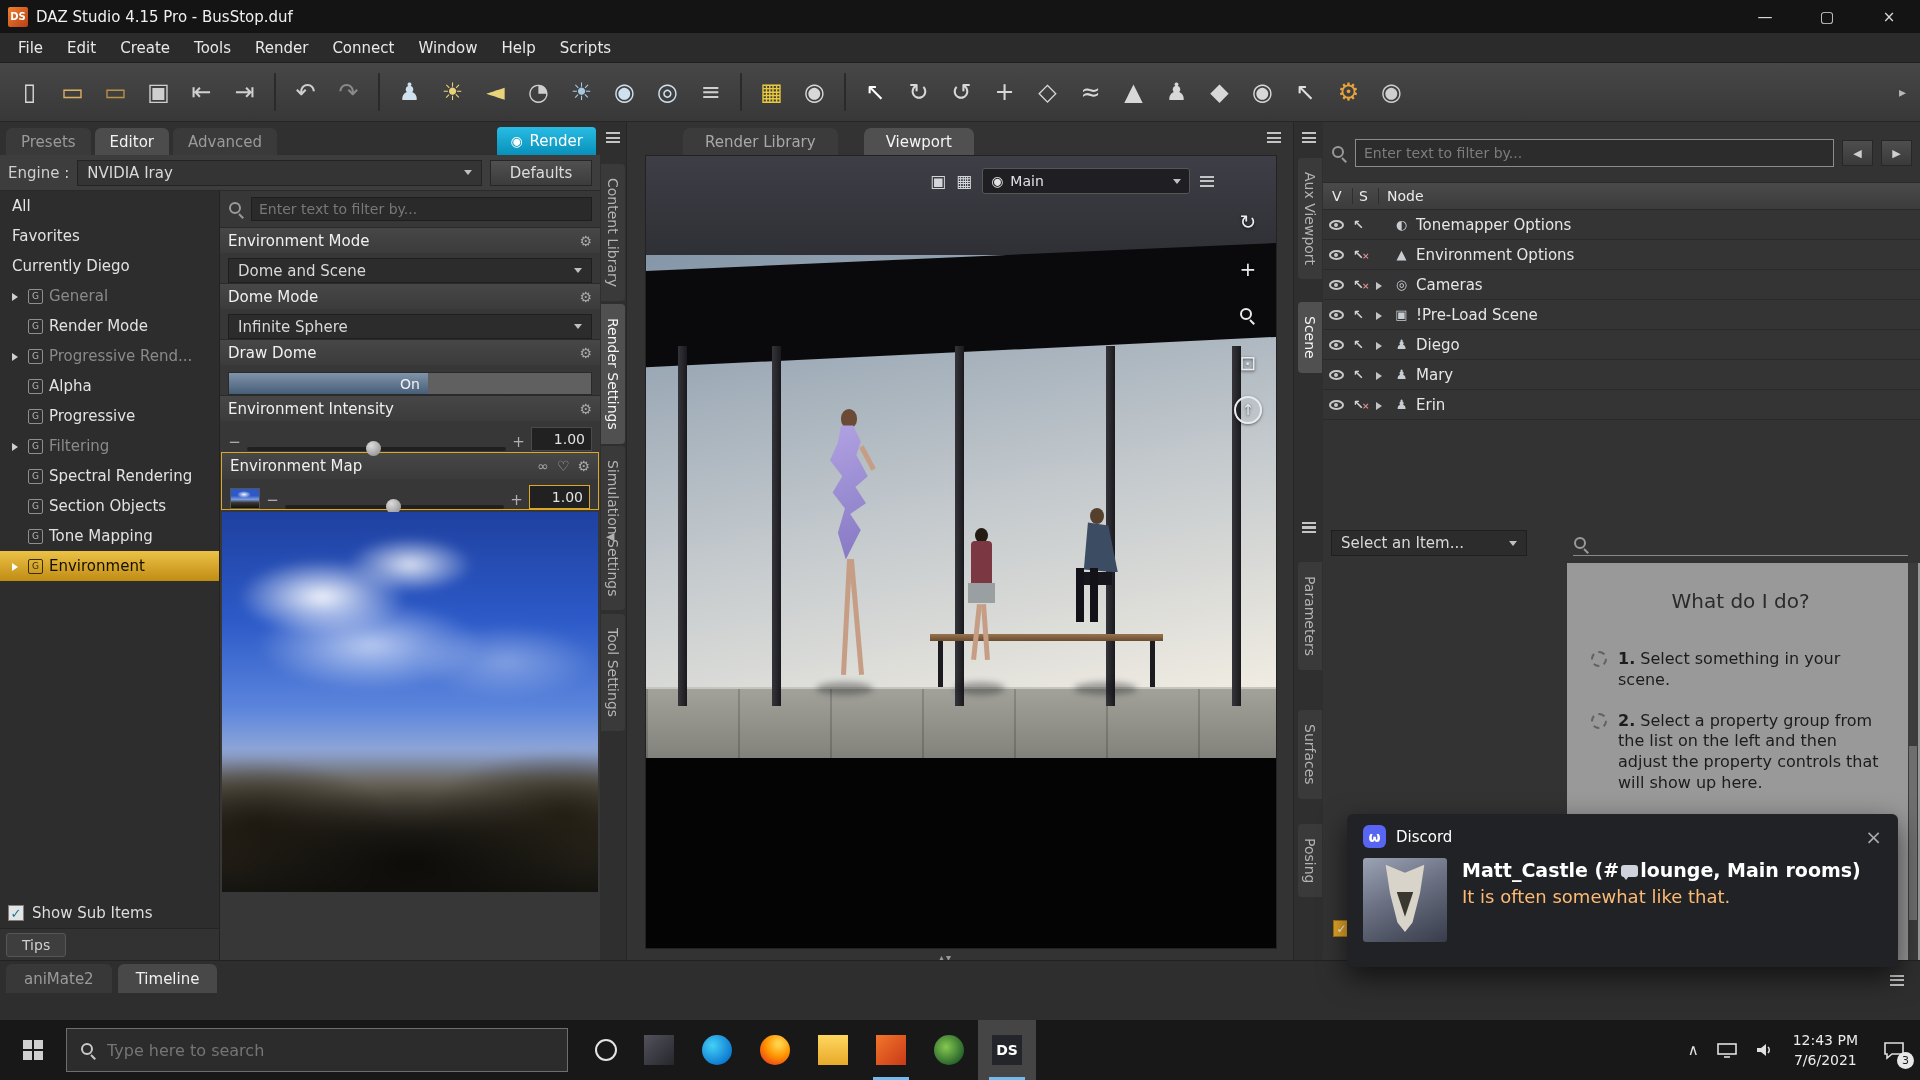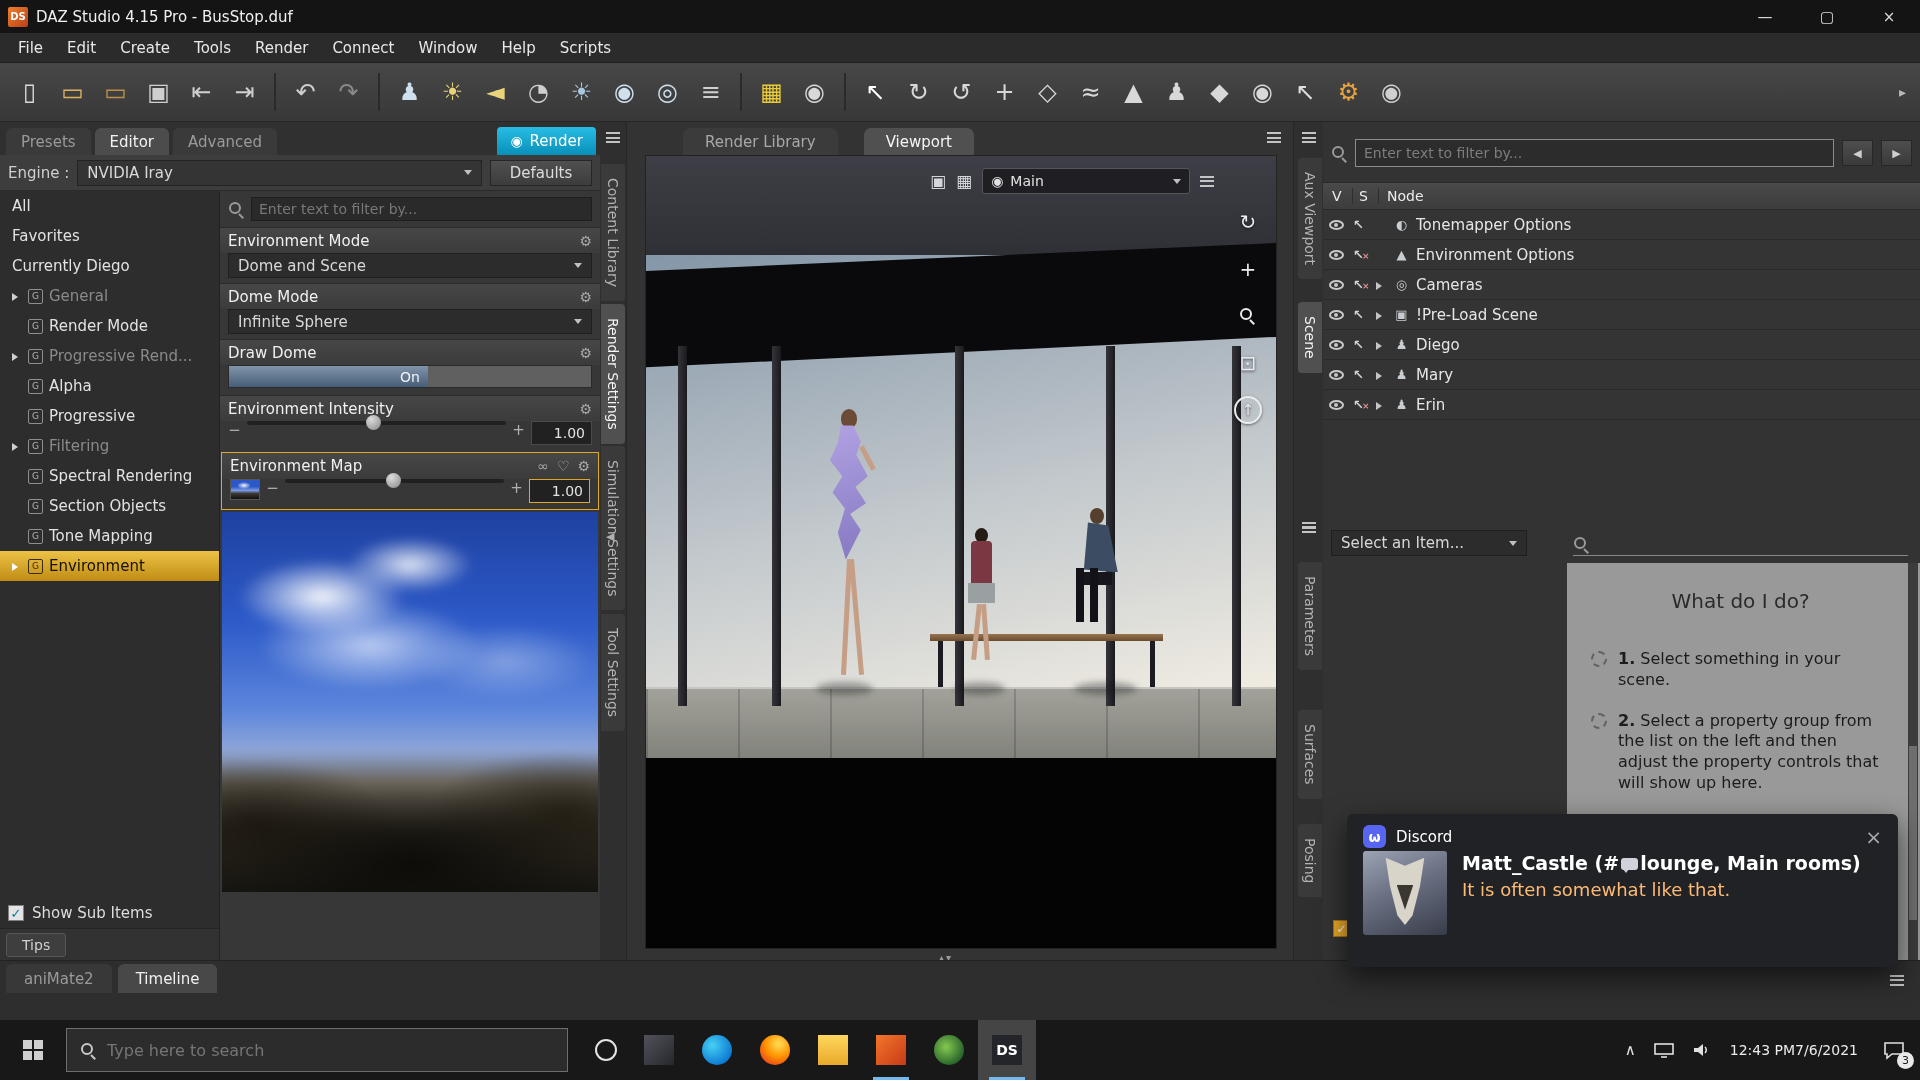--- a/index.html
+++ b/index.html
@@ -68,21 +68,21 @@
   .btab.active{background:#484848;color:#f0f0f0}
   .bottom-menu{margin-left:auto;margin-right:16px;margin-top:8px}
 
   
   .settings-panel{position:absolute;left:220px;top:191px;width:380px;height:769px;background:#373737;z-index:5;overflow:hidden}
   .sp-search{height:36px;display:flex;align-items:center;gap:7px;padding:0 8px}
   .text-input{flex:1;height:24px;background:#2a2a2a;border:1px solid #1e1e1e;color:#cfcfcf;padding:0 7px;font:inherit;font-size:14px;outline:none}
   .text-input::placeholder{color:#787878}
   .prop-header{height:26px;background:linear-gradient(#474747,#3b3b3b);border-top:1px solid #2a2a2a;display:flex;align-items:center;gap:8px;padding:0 8px;color:#f0f0f0;font-size:15px}
   .ph-icons{margin-left:auto;display:flex;gap:8px;color:#a8a8a8;font-size:14px;align-items:center}
-  .prop-row{height:30px;display:flex;align-items:flex-start;gap:6px;padding:0 8px}
+  .prop-row{height:30px;display:flex;align-items:flex-end;gap:6px;padding:0 8px}
   .dropdown{flex:1;height:25px;background:#2c2c2c;border:1px solid #1f1f1f;display:flex;align-items:center;padding:0 9px;color:#d8d8d8;font-size:15px}
   .dropdown .caret-down{margin-left:auto}
   .toggle-bar{flex:1;height:23px;background:#606060;border:1px solid #2a2a2a;position:relative;display:flex;align-items:center;justify-content:center;color:#f2f2f2;font-size:14px}
   .toggle-fill{position:absolute;left:0;top:0;bottom:0;width:55%;background:linear-gradient(#8094aa,#475e78)}
   .toggle-label{position:relative;z-index:1}
   .s-btn{width:13px;text-align:center;color:#b0b0b0;font-size:15px;flex:none}
   .slider-track{flex:1;height:4px;background:#202020;border-radius:2px;position:relative}
   .slider-thumb{position:absolute;top:-6px;left:46%;width:15px;height:15px;border-radius:50%;background:radial-gradient(circle at 35% 30%,#dcdcdc,#868686)}
   .value-box{width:61px;height:24px;background:#212121;border:1px solid #4a4a4a;color:#e2e2e2;display:flex;align-items:center;justify-content:flex-end;padding:0 6px;font-size:14px;flex:none}
   .env-map-wrap{border:1px solid #dca828;margin:1px}
@@ -190,21 +190,21 @@
   .help-scroll{position:absolute;right:2px;top:441px;bottom:0;width:10px;background:#3c3c3c}
   .help-thumb{position:absolute;left:1px;right:1px;top:46%;height:44%;background:#6e6e6e}
   .mini-check{position:absolute;left:10px;top:798px;width:17px;height:17px;background:#e8a828;border:1px solid #a87414;color:#fff;font-size:12px;display:flex;align-items:center;justify-content:center}
 
   
   .discord{position:absolute;left:1347px;top:814px;width:551px;height:153px;background:#202225;border-radius:6px;box-shadow:0 10px 28px rgba(0,0,0,.6);z-index:50;padding:11px 16px}
   .dc-header{display:flex;align-items:center;gap:10px}
   .dc-logo{width:23px;height:23px;border-radius:6px;background:#5865F2;color:#fff;display:flex;align-items:center;justify-content:center;font-size:14px;font-weight:bold}
   .dc-app{font-size:15px;color:#fff}
   .dc-close{margin-left:auto;color:#a6a8ac;font-size:20px;line-height:1}
-  .dc-body{display:flex;gap:15px;margin-top:3px}
+  .dc-body{display:flex;gap:15px;margin-top:10px}
   .dc-avatar{width:84px;height:84px;flex:none;border-radius:3px;position:relative;overflow:hidden;background:linear-gradient(155deg,#9ba3b4 0%,#6a7082 45%,#383c4a 100%)}
   .dc-avatar::before{content:"";position:absolute;left:18%;top:8%;width:64%;height:80%;background:#d8d4ca;clip-path:polygon(50% 12%,14% 0,22% 42%,36% 86%,50% 100%,64% 86%,78% 42%,86% 0)}
   .dc-avatar::after{content:"";position:absolute;left:40%;top:40%;width:20%;height:30%;background:#3a3630;clip-path:polygon(50% 100%,0 0,100% 0)}
   .dc-title{font-size:19px;font-weight:bold;color:#fff;line-height:1.32}
   .dc-msg{font-size:18px;color:#fdba74;margin-top:3px}
   .channel-icon{display:inline-block;width:17px;height:12px;background:#cfd2da;border-radius:3px;margin:0 2px;position:relative}
   .channel-icon::after{content:"";position:absolute;left:2px;bottom:-3px;border-left:3px solid transparent;border-right:3px solid transparent;border-top:4px solid #cfd2da}
 
   
   .taskbar{position:absolute;left:0;top:1020px;width:1920px;height:60px;background:#181818;display:flex;align-items:center;z-index:60}
@@ -216,21 +216,21 @@
   .tb-search input{flex:1;background:transparent;border:none;outline:none;color:#c4c4c4;font:inherit;font-size:16px}
   .cortana{width:48px;height:100%;display:flex;align-items:center;justify-content:center}
   .cortana i{width:22px;height:22px;border:2px solid #e4e4e4;border-radius:50%}
   .task-slot{width:58px;height:60px;display:flex;align-items:center;justify-content:center;position:relative}
   .task-slot.active{background:#454545}
   .task-slot.open::after{content:"";position:absolute;left:11px;right:11px;bottom:0;height:3px;background:#76b9ed}
   .app-ic{width:30px;height:30px;display:flex;align-items:center;justify-content:center;color:#fff;font-weight:bold;font-size:14px}
   .app-ic.circle{border-radius:50%}
   .tray{margin-left:auto;display:flex;align-items:center;height:100%}
   .tray-item{height:100%;padding:0 9px;display:flex;align-items:center;justify-content:center;color:#e2e2e2;font-size:15px}
-  .clock{display:flex;align-items:center;justify-content:center;font-size:14px;line-height:1.45;padding:0 10px;color:#ececec}
+  .clock{display:flex;flex-direction:column;align-items:center;justify-content:center;font-size:14px;line-height:1.45;padding:0 10px;color:#ececec}
   .notif{position:relative;width:52px;height:100%;display:flex;align-items:center;justify-content:center}
   .notif-badge{position:absolute;right:6px;bottom:11px;min-width:17px;height:17px;border-radius:9px;background:#e8e8e8;color:#1a1a1a;font-size:11px;display:flex;align-items:center;justify-content:center;padding:0 3px}
 </style>
 </head>
 <body>
 
 <div id="app">
 
   <div class="titlebar">
     <div class="ds-logo">DS</div>

